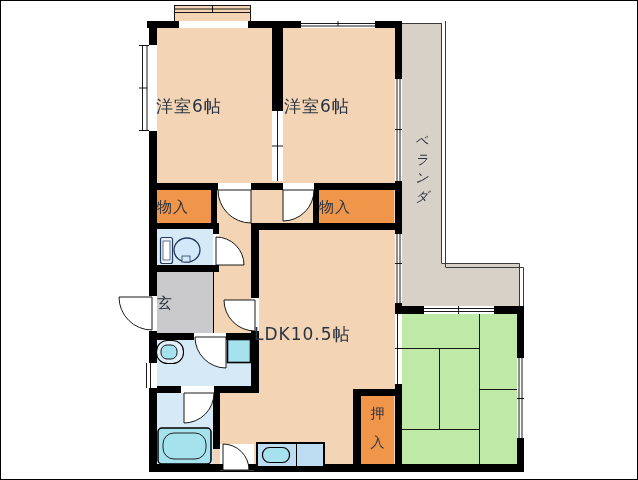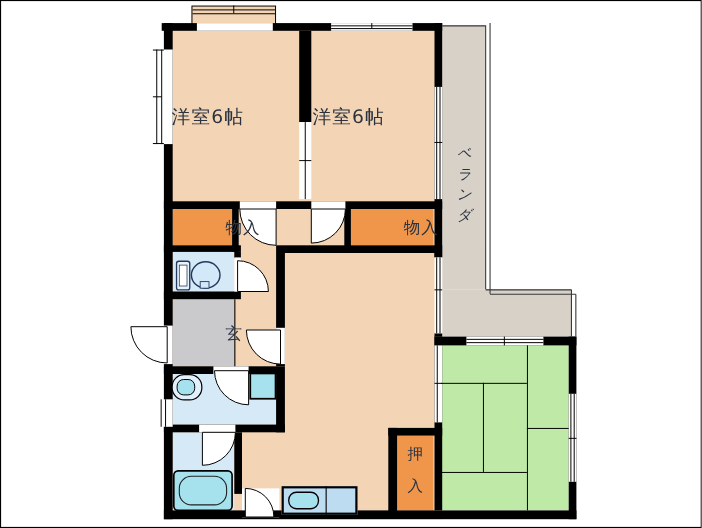--- a/index.html
+++ b/index.html
@@ -14,21 +14,21 @@
   .fill-veranda{background:var(--veranda,#D8D1C8);}
   .fill-green{background:var(--green,#BEE9A6);}
   .fill-orange{background:var(--orange,#F0964A);}
   .fill-blue{background:var(--roomblue,#D6E9F7);}
   .fill-genkan{background:var(--genkan,#CACACD);}
   .fill-white{background:#fff;}
   .counter{position:absolute;background:var(--counter,#BDDCF2);border:2px solid #000;box-sizing:border-box;}
   svg.overlay{position:absolute;left:0;top:0;pointer-events:none;}
   .label{position:absolute;color:var(--text,#2B3340);text-align:left;white-space:nowrap;}
   .lab-room{font-size:17px;letter-spacing:1px;}
-  .lab-sm{font-size:15px;letter-spacing:1px;padding-left:48px;}
+  .lab-sm{font-size:15px;letter-spacing:1px;}
   .lab-md{font-size:16px;letter-spacing:1px;}
   .vert{display:flex;flex-direction:column;align-items:center;}
   .vert span{display:block;}
   .lab-veranda{font-size:13px;font-style:italic;line-height:18.5px;}
   .lab-oshiire{font-size:14px;line-height:29px;}
 </style>
 </head>
 <body>
 
 <div class="canvas">
@@ -172,18 +172,19 @@
   <div class="label lab-room" style="left:283px;top:94px;width:112px;">洋室6帖</div>
   <div class="label lab-veranda vert" style="left:410px;top:131px;width:22px;">
     <span>ベ</span>
     <span>ラ</span>
     <span>ン</span>
     <span>ダ</span>
   </div>
   <div class="label lab-sm" style="left:156px;top:197px;width:54px;">物入</div>
   <div class="label lab-sm" style="left:318px;top:197px;width:75px;">物入</div>
   <div class="label lab-sm" style="left:156px;top:293px;width:56px;">玄</div>
+  <div class="label lab-room" style="left:253px;top:322px;width:140px;">LDK10.5帖</div>
   <div class="label lab-oshiire vert" style="left:360px;top:398px;width:33px;">
     <span>押</span>
     <span>入</span>
   </div>
 
 </div>
 
 </body></html>

